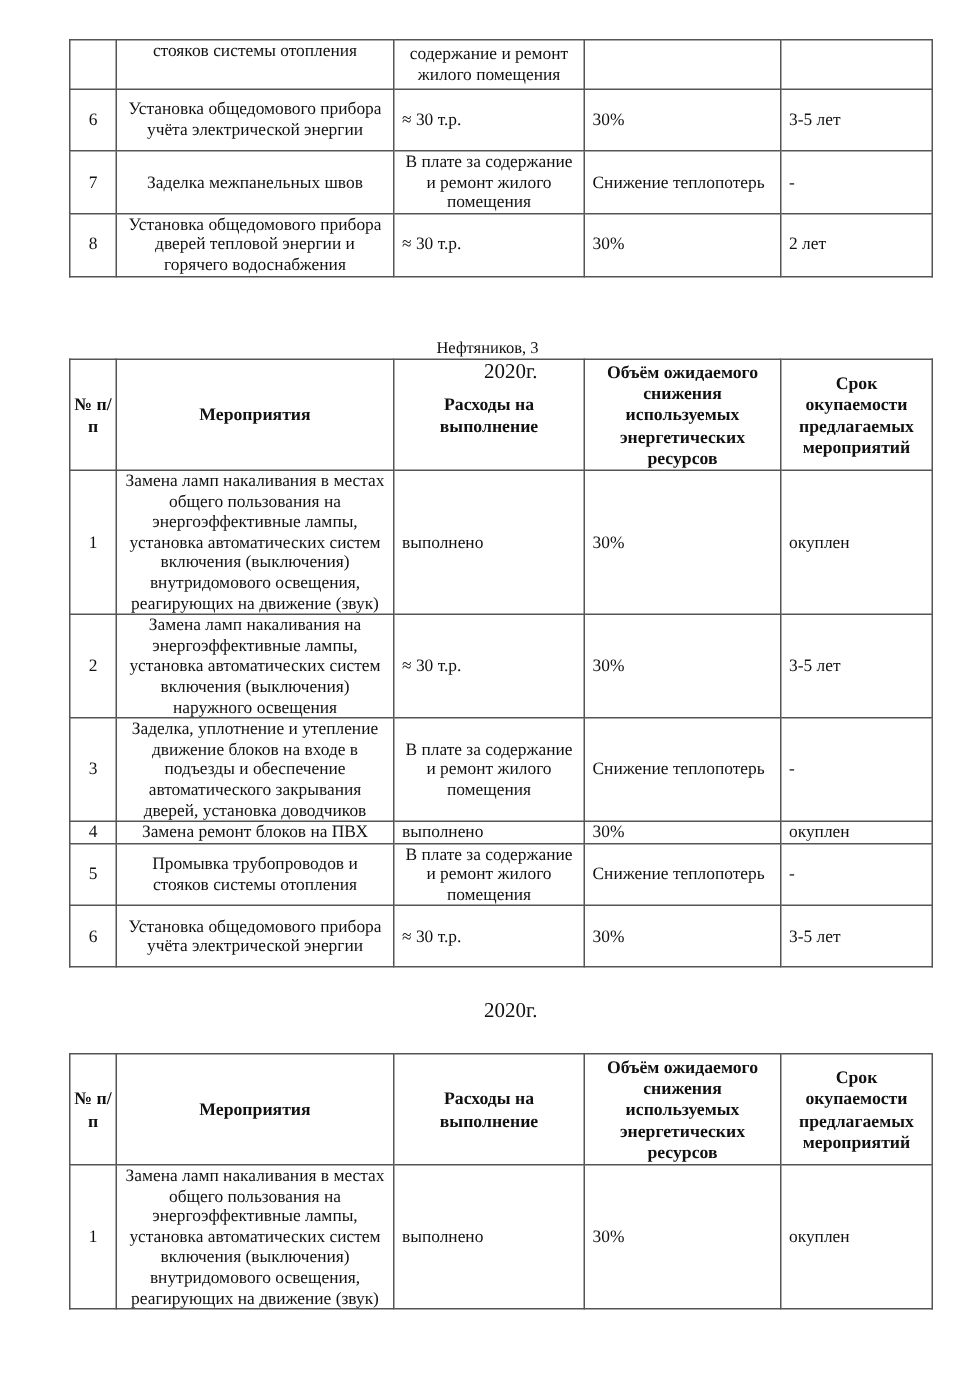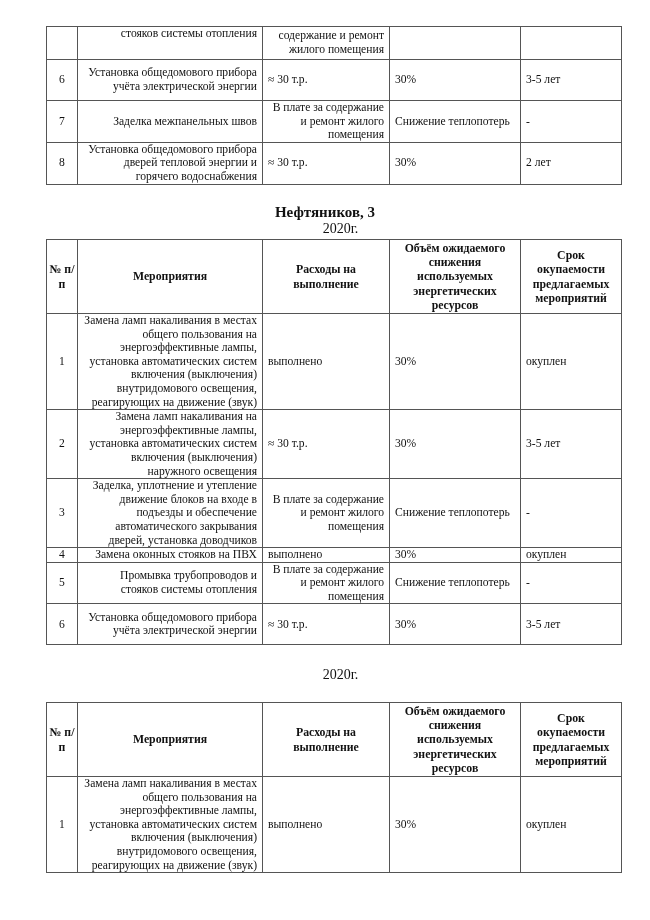--- a/index.html
+++ b/index.html
@@ -9,25 +9,25 @@
   table.doc { position: absolute; left: 46px; width: 575px; border-collapse: collapse;
               table-layout: fixed; font-size: 11.6px; line-height: 13.6px; }
   table.doc td, table.doc th { border: 1px solid #555; padding: 0 5px; vertical-align: middle; }
   table.doc th { font-weight: bold; text-align: center; line-height: 14.2px; font-size: 11.8px; }
   col.c-num { width: 31px; }
   col.c-act { width: 185px; }
   col.c-cost { width: 127px; }
   col.c-vol { width: 131px; }
   col.c-term { width: 101px; }
   td.num { text-align: center; padding: 0; }
-  td.act { text-align: right; }
-  td.cost-l { text-align: right; }
+  td.act { text-align: center; }
+  td.cost-l { text-align: center; }
   td.ctr { }
   .title { position: absolute; left: 0; width: 650px; text-align: center; }
-  .title .name { font-weight: bold; font-size: 15px; line-height: 17px; display: block; }
+  .title .name { font-weight: normal; font-size: 11px; line-height: 17px; display: block; margin-top: 20px; }
   .title .year { font-size: 14px; line-height: 16px; display: block; padding-left: 31px; }
   #t0 { top: 26px; }
   #t1 { top: 239px; }
   #t2 { top: 702px; }
   #h1 { top: 204px; }
   #h2 { top: 667px; }
   .r-cont td { height: 32px; }
   .r-3l td { height: 40px; }
   .r-hdr th { height: 73px; }
   .r-7l td { height: 94px; }
@@ -115,21 +115,21 @@
     </tr>
     <tr class="r-5l">
       <td class="num">3</td>
       <td class="act">Заделка, уплотнение и утепление движение блоков на входе в подъезды и обеспечение автоматического закрывания дверей, установка доводчиков</td>
       <td class="cost-l">В плате за содержание и ремонт жилого помещения</td>
       <td class="ctr">Снижение теплопотерь</td>
       <td class="ctr">-</td>
     </tr>
     <tr class="r-1l">
       <td class="num">4</td>
-      <td class="act">Замена оконных стояков на ПВХ</td>
+      <td class="act">Замена ремонт блоков на ПВХ</td>
       <td class="ctr">выполнено</td>
       <td class="ctr">30%</td>
       <td class="ctr">окуплен</td>
     </tr>
     <tr class="r-3l">
       <td class="num">5</td>
       <td class="act">Промывка трубопроводов и стояков системы отопления</td>
       <td class="cost-l">В плате за содержание и ремонт жилого помещения</td>
       <td class="ctr">Снижение теплопотерь</td>
       <td class="ctr">-</td>

